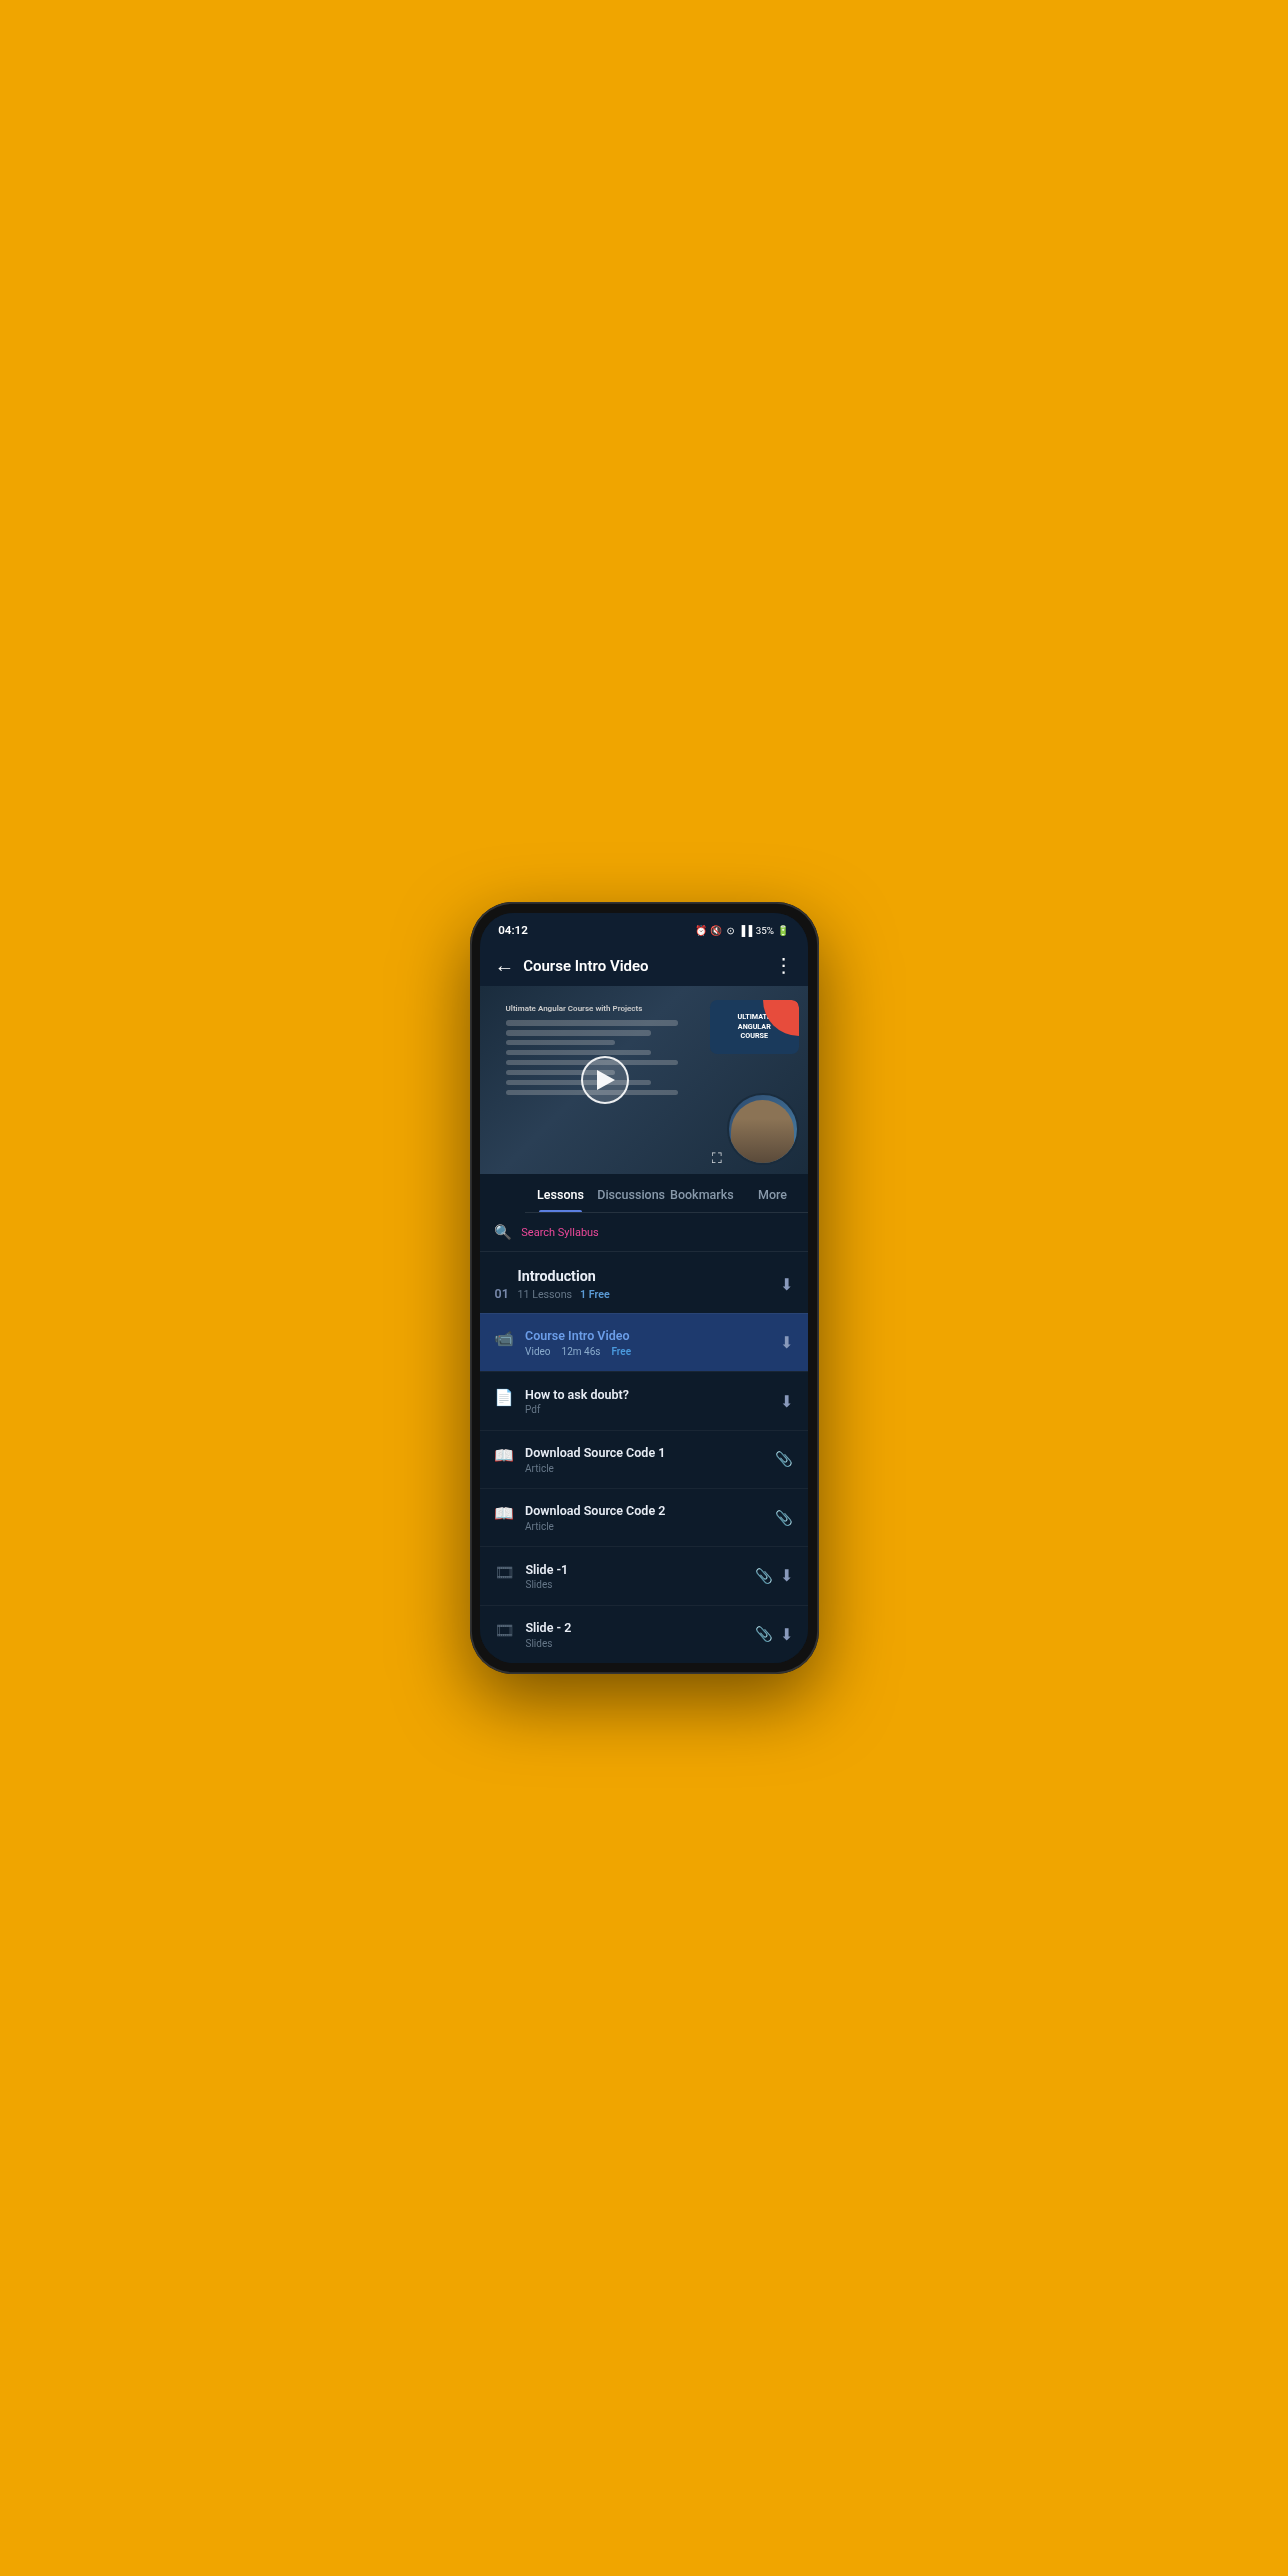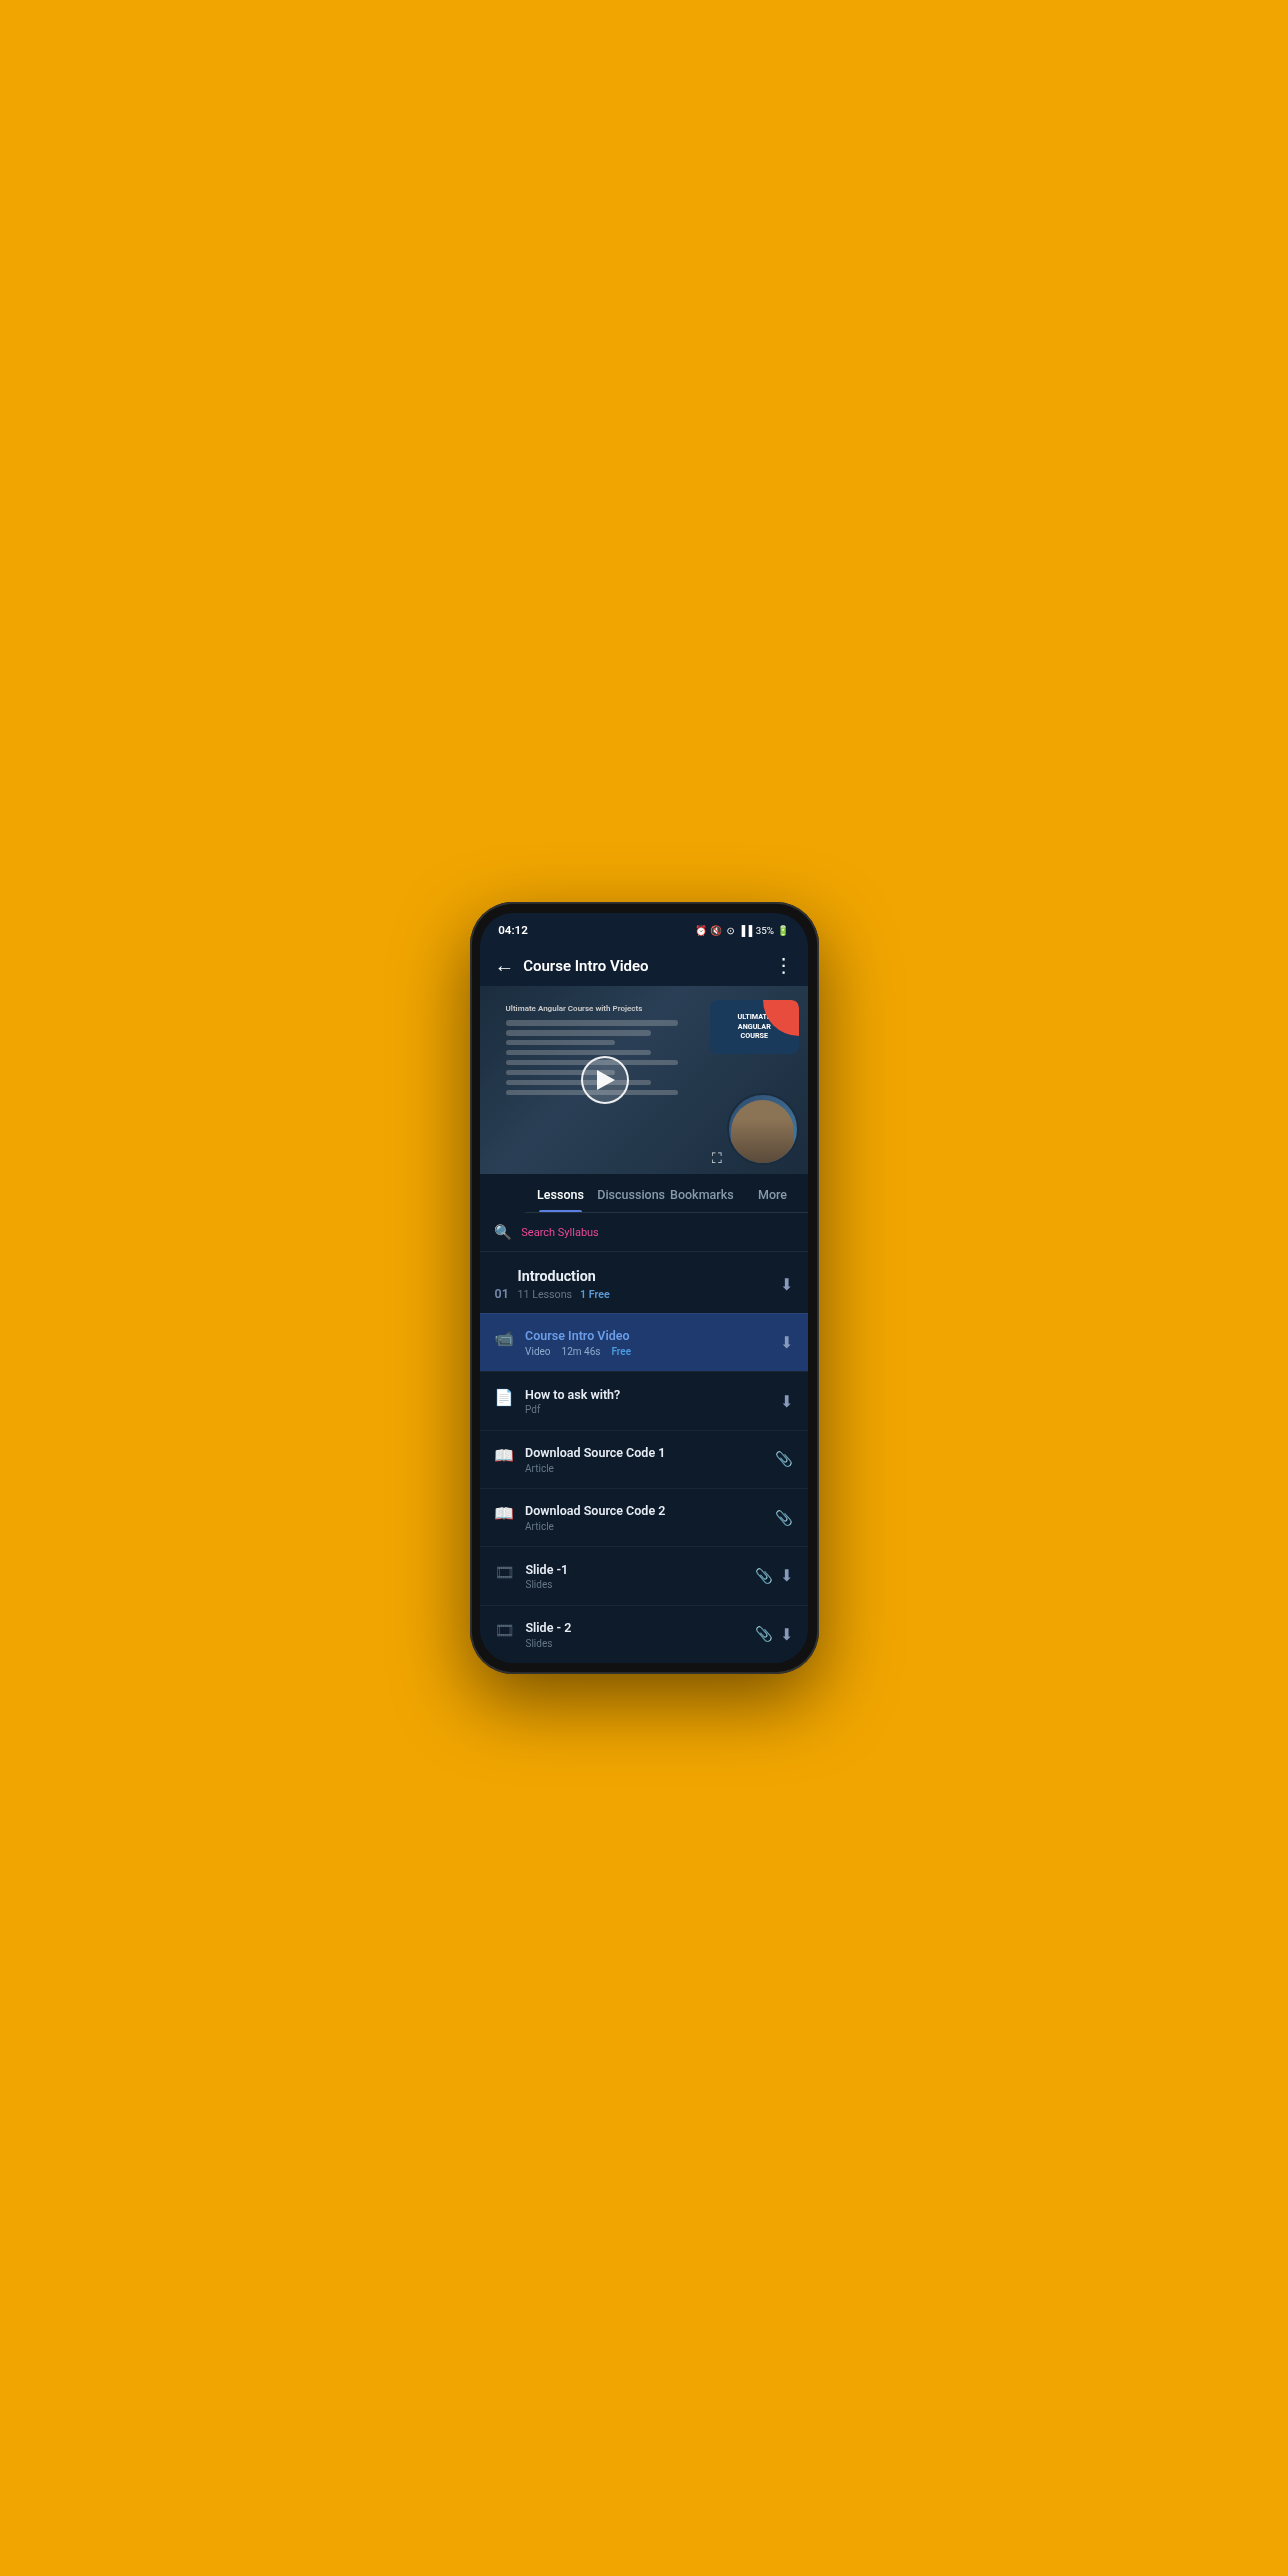--- a/index.html
+++ b/index.html
@@ -466,21 +466,21 @@
         </div>
         <div class="lesson-right">
           <span class="download-icon">⬇</span>
         </div>
       </div>
 
       <div class="lesson-item">
         <div class="lesson-left">
           <span class="lesson-icon inactive">📄</span>
           <div class="lesson-content">
-            <div class="lesson-title">How to ask with?</div>
+            <div class="lesson-title">How to ask doubt?</div>
             <div class="lesson-subtitle">
               <span>Pdf</span>
             </div>
           </div>
         </div>
         <div class="lesson-right">
           <span class="download-icon">⬇</span>
         </div>
       </div>
 

